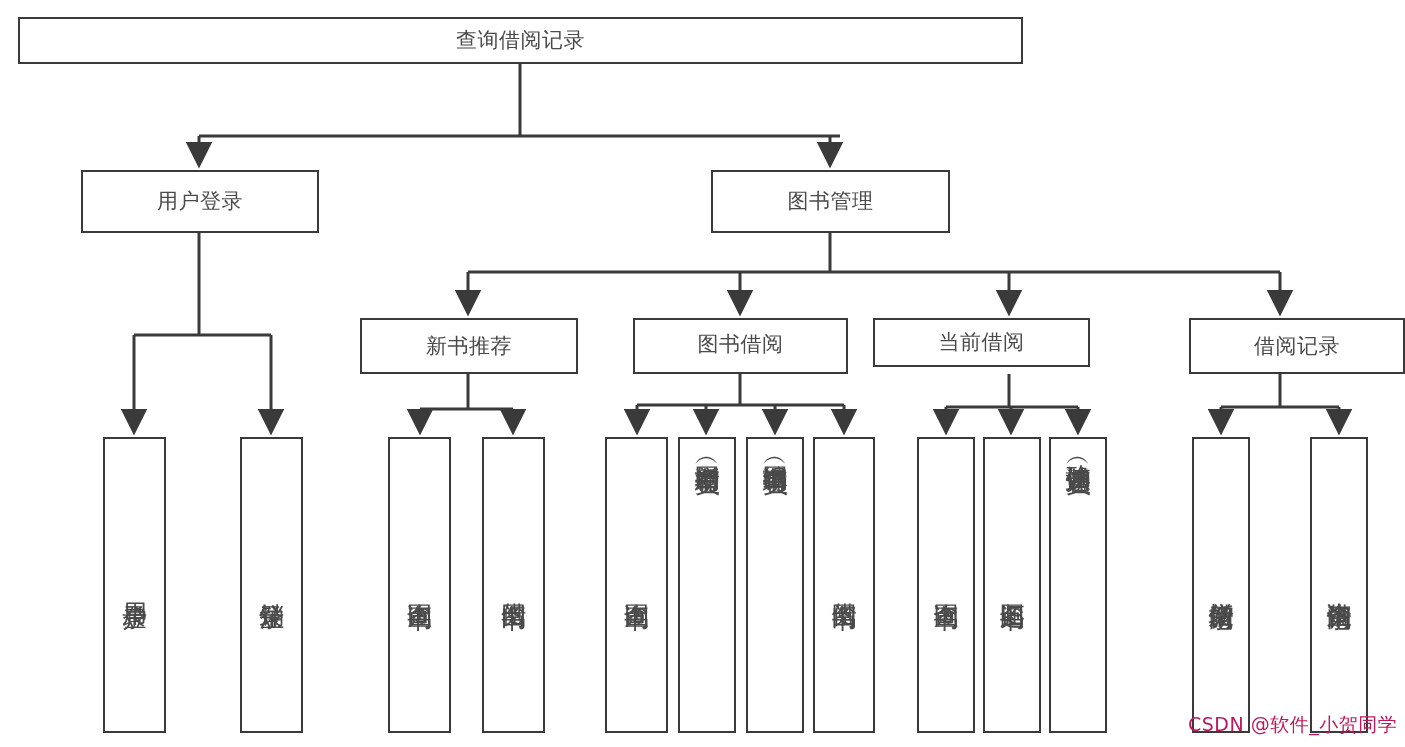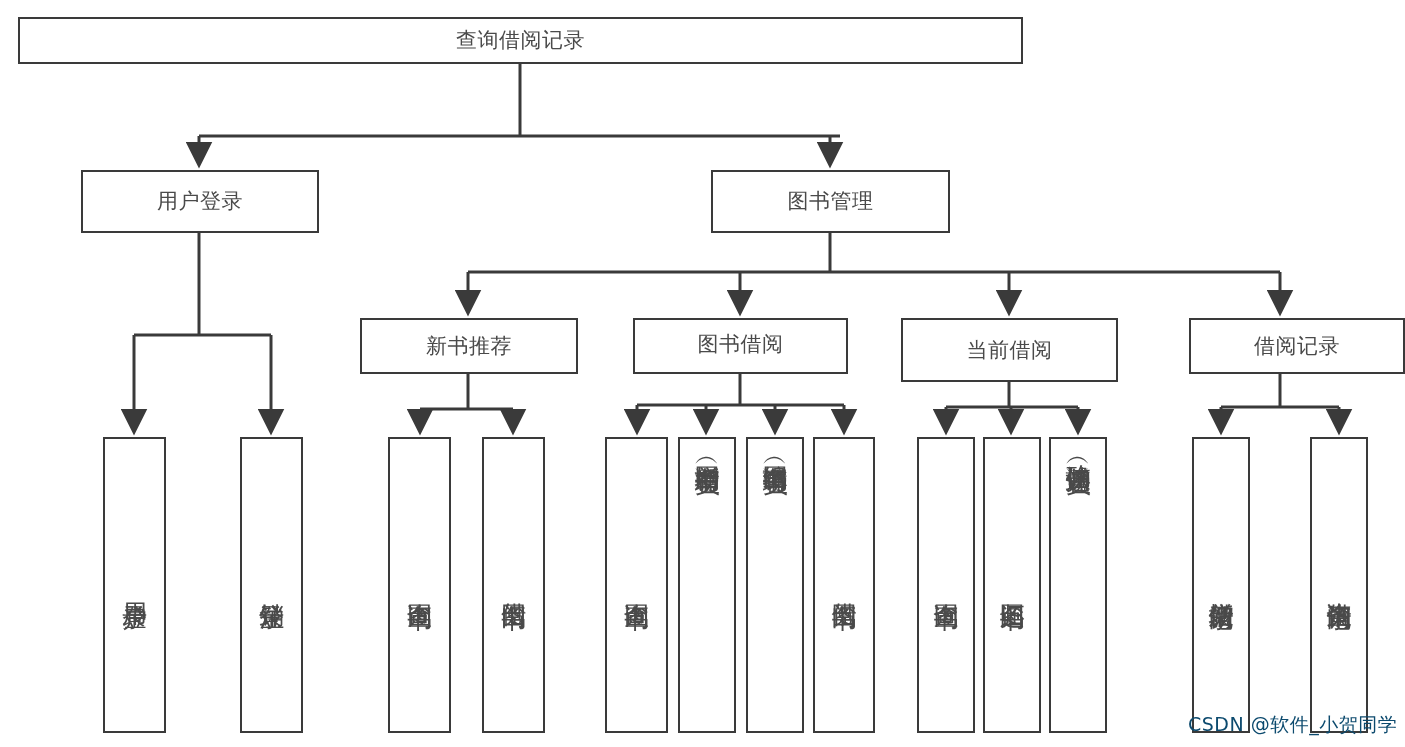--- a/index.html
+++ b/index.html
@@ -70,21 +70,21 @@
   
   .node.vert.centered {
     align-items: center;
     padding-top: 0;
   }
   #watermark {
     position: absolute;
     left: 1188px;
     top: 712px;
     font-size: 19px;
-    color: #0c4a6e;
+    color: #be185d;
     white-space: nowrap;
     letter-spacing: 0.5px;
     z-index: 5;
     text-align: right;
   }
 </style>
 </head>
 <body>
 
 <div id="diagram-root">
@@ -152,21 +152,21 @@
   </div>
 
   <div class="node horiz" style="left:711px; top:170px; width:239px; height:63px;">
     <span class="label">图书管理</span>
   </div>
 
   <div class="node horiz" style="left:633px; top:318px; width:215px; height:56px;font-family:Liberation Mono, monospace;">
     <span class="label">图书借阅</span>
   </div>
 
-  <div class="node horiz" style="left:901px; top:318px; width:217px; height:64px;">
+  <div class="node horiz" style="left:873px; top:318px; width:217px; height:49px;">
     <span class="label">当前借阅</span>
   </div>
 
   <div class="node horiz" style="left:1172px; top:318px; width:216px; height:56px;margin-left:17px;">
     <span class="label">借阅记录</span>
   </div>
 
   <div class="node vert centered" style="left:103px; top:437px; width:63px; height:296px;">
     <span class="label">用户登录</span>
   </div>

